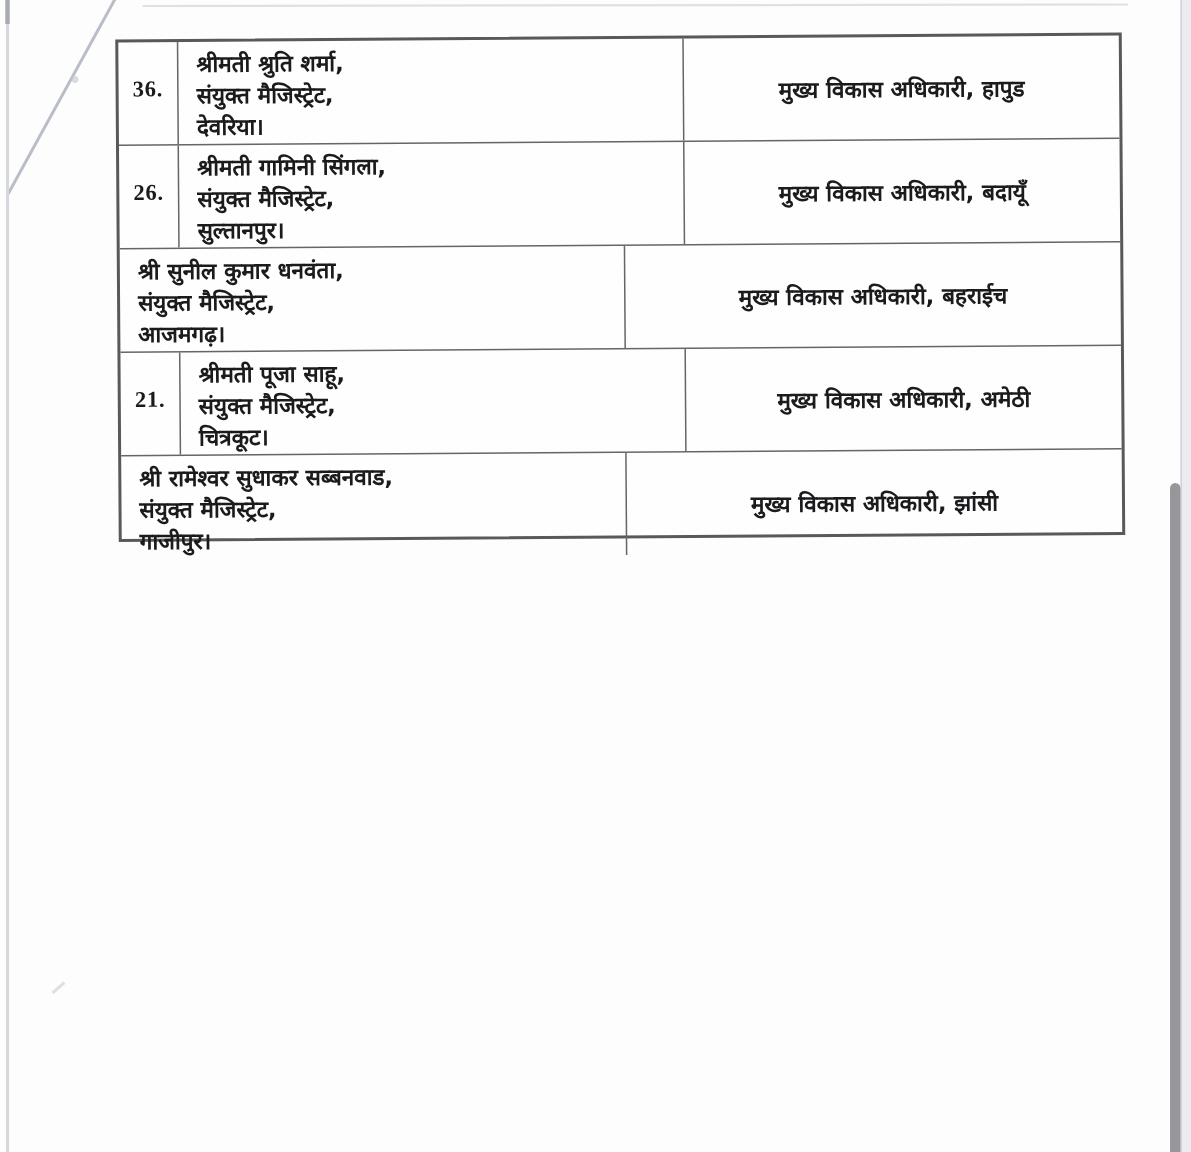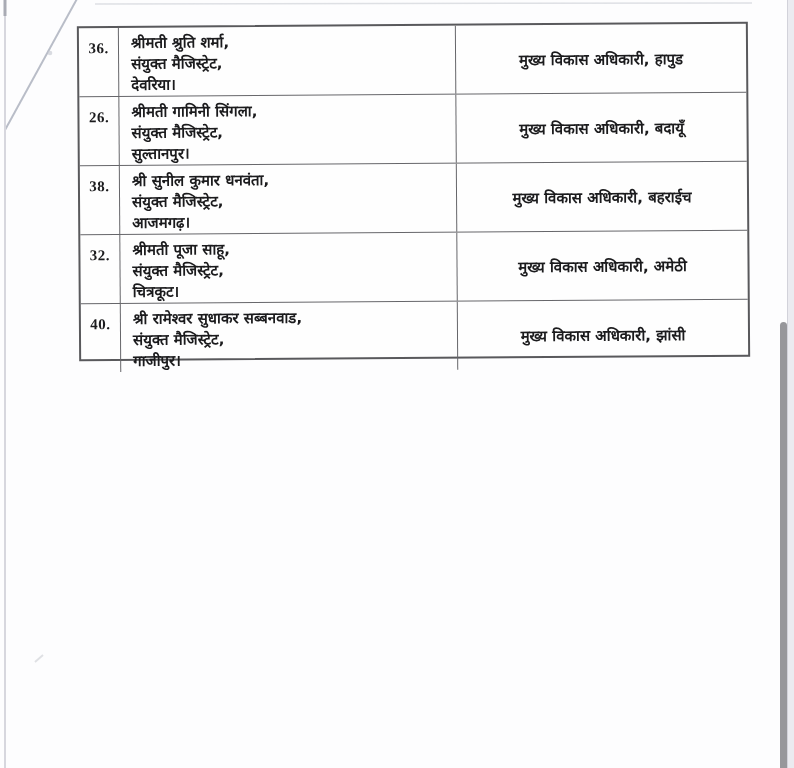--- a/index.html
+++ b/index.html
@@ -47,21 +47,21 @@
   }
   .t-row:last-child { border-bottom: none; }
   .cell {
     box-sizing: border-box;
     overflow: hidden;
   }
   .cell-sno {
     width: 40px;
     border-right: 1px solid #66666a;
     text-align: center;
-    padding-top: 12px;
+    padding-top: 24px;
     font-family: "Liberation Serif", serif;
     font-size: 15px;
     font-weight: 600;
     letter-spacing: 0.5px;
   }
   .cell-name {
     width: 337px;
     border-right: 1px solid #66666a;
     padding: 5px 8px 0 12px;
     font-size: 15px;
@@ -130,41 +130,39 @@
     <div class="cell cell-sno">26.</div>
     <div class="cell cell-name">
       <div class="name-line">श्रीमती गामिनी सिंगला,</div>
       <div class="name-line">संयुक्त मैजिस्ट्रेट,</div>
       <div class="name-line">सुल्तानपुर।</div>
     </div>
     <div class="cell cell-posting">मुख्य विकास अधिकारी, बदायूँ</div>
   </div>
 
   <div class="t-row">
-    <div class="cell cell-sno">38.</div>
     <div class="cell cell-name">
       <div class="name-line">श्री सुनील कुमार धनवंता,</div>
       <div class="name-line">संयुक्त मैजिस्ट्रेट,</div>
       <div class="name-line">आजमगढ़।</div>
     </div>
     <div class="cell cell-posting">मुख्य विकास अधिकारी, बहराईच</div>
   </div>
 
   <div class="t-row">
-    <div class="cell cell-sno">32.</div>
+    <div class="cell cell-sno">21.</div>
     <div class="cell cell-name">
       <div class="name-line">श्रीमती पूजा साहू,</div>
       <div class="name-line">संयुक्त मैजिस्ट्रेट,</div>
       <div class="name-line">चित्रकूट।</div>
     </div>
     <div class="cell cell-posting">मुख्य विकास अधिकारी, अमेठी</div>
   </div>
 
   <div class="t-row">
-    <div class="cell cell-sno">40.</div>
     <div class="cell cell-name">
       <div class="name-line">श्री रामेश्वर सुधाकर सब्बनवाड,</div>
       <div class="name-line">संयुक्त मैजिस्ट्रेट,</div>
       <div class="name-line">गाजीपुर।</div>
     </div>
     <div class="cell cell-posting">मुख्य विकास अधिकारी, झांसी</div>
   </div>
 
 </div>
 

